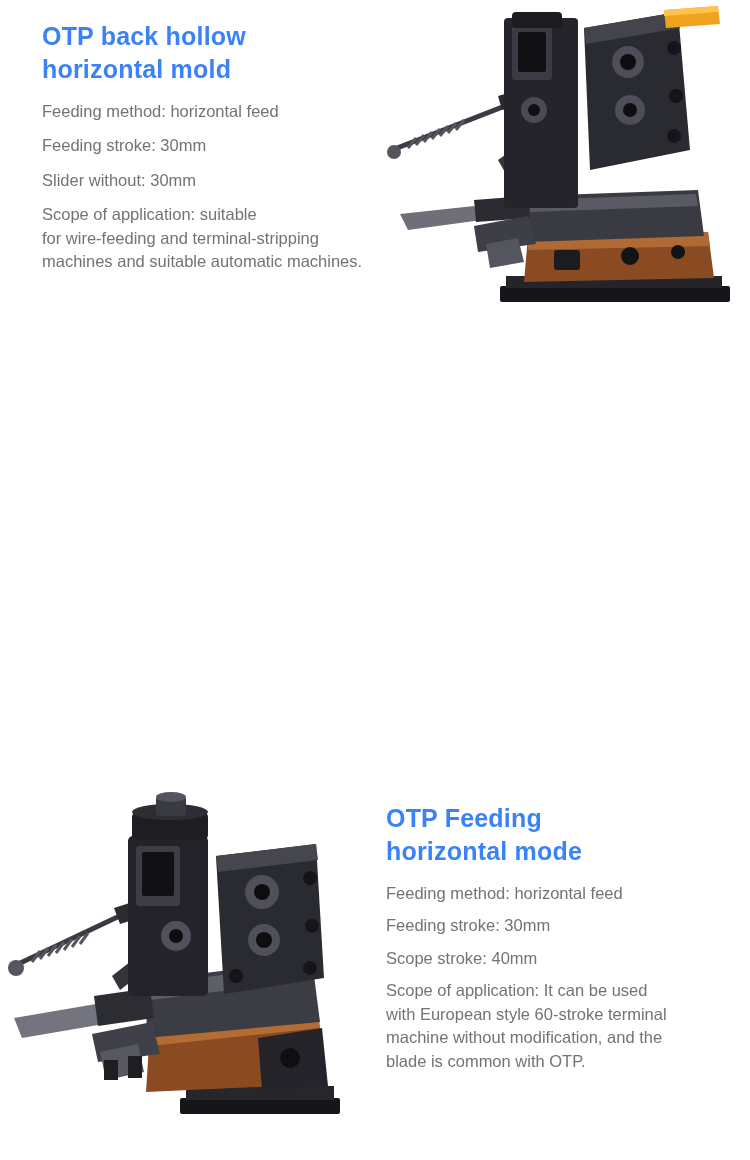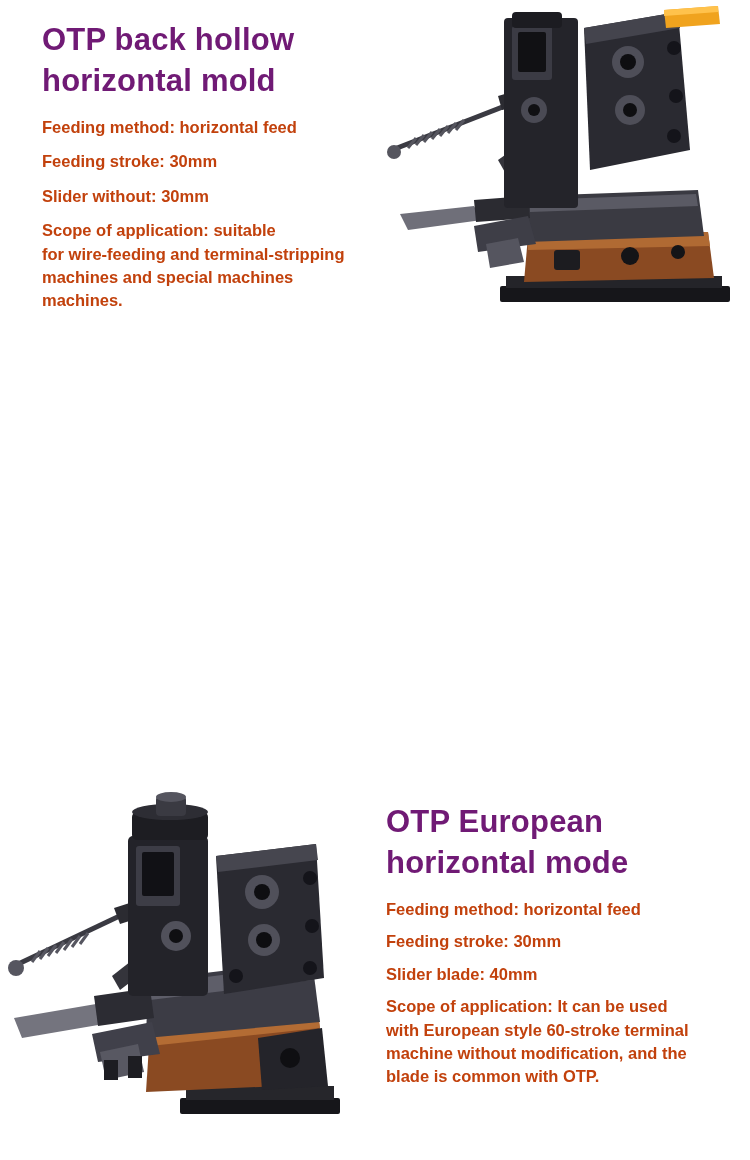--- a/index.html
+++ b/index.html
@@ -22,36 +22,35 @@
     width: 750px;
   }
 
   .sec1 { height: 390px; }
   .sec2 { height: 430px; }
   .sec3 { height: 340px; }
 
   .text-block { position: absolute; }
 
   .title {
-    font-size: 31px;
+    font-size: 25px;
     font-weight: bold;
     line-height: 1.32;
     letter-spacing: 0.2px;
-    color: #701a75;
+    color: #3b82f6;
     margin: 0 0 14px 0;
     white-space: pre-line;
   }
 
   .specs p {
     margin: 0 0 11px 0;
     font-size: 16.5px;
     line-height: 1.42;
-    color: #c2410c;
+    color: #737373;
     white-space: pre-line;
-    font-weight: bold;
   }
   .specs p:last-child { margin-bottom: 0; }
 
   
   .b1 { left: 42px; top: 20px; width: 330px; }
   .b2 { left: 386px; top: 412px; width: 346px; }
 
   .b2 .specs p { font-size: 16.5px; margin-bottom: 9px; }
 
   
@@ -68,21 +67,21 @@
 
   <div class="text-block b1">
     <h2 class="title">OTP back hollow
 horizontal mold</h2>
     <div class="specs">
       <p>Feeding method: horizontal feed</p>
       <p>Feeding stroke: 30mm</p>
       <p>Slider without: 30mm</p>
       <p>Scope of application: suitable
 for wire-feeding and terminal-stripping
-machines and special machines machines.</p>
+machines and suitable automatic machines.</p>
     </div>
   </div>
 
   <div class="photo p1">
     <svg viewBox="0 0 372 320" xmlns="http://www.w3.org/2000/svg">
 
       <rect x="122" y="286" width="230" height="16" rx="2" fill="#16161a"></rect>
       <rect x="128" y="276" width="216" height="12" fill="#242429"></rect>
 
       <path d="M150 236 L330 232 L336 278 L146 282 Z" fill="#8a4a22"></path>
@@ -129,26 +128,26 @@
 
       <path d="M96 226 L150 216 L158 244 L100 252 Z" fill="#3e3e47"></path>
       <path d="M108 244 L140 238 L146 262 L112 268 Z" fill="#55555f"></path>
     </svg>
   </div>
 </div>
 
 <div class="section sec2">
 
   <div class="text-block b2">
-    <h2 class="title">OTP European
+    <h2 class="title">OTP Feeding
 horizontal mode</h2>
     <div class="specs">
       <p>Feeding method: horizontal feed</p>
       <p>Feeding stroke: 30mm</p>
-      <p>Slider blade: 40mm</p>
+      <p>Scope stroke: 40mm</p>
       <p>Scope of application: It can be used
 with European style 60-stroke terminal
 machine without modification, and the
 blade is common with OTP.</p>
     </div>
   </div>
 
   <div class="photo p2">
     <svg viewBox="0 0 372 340" xmlns="http://www.w3.org/2000/svg">
 

